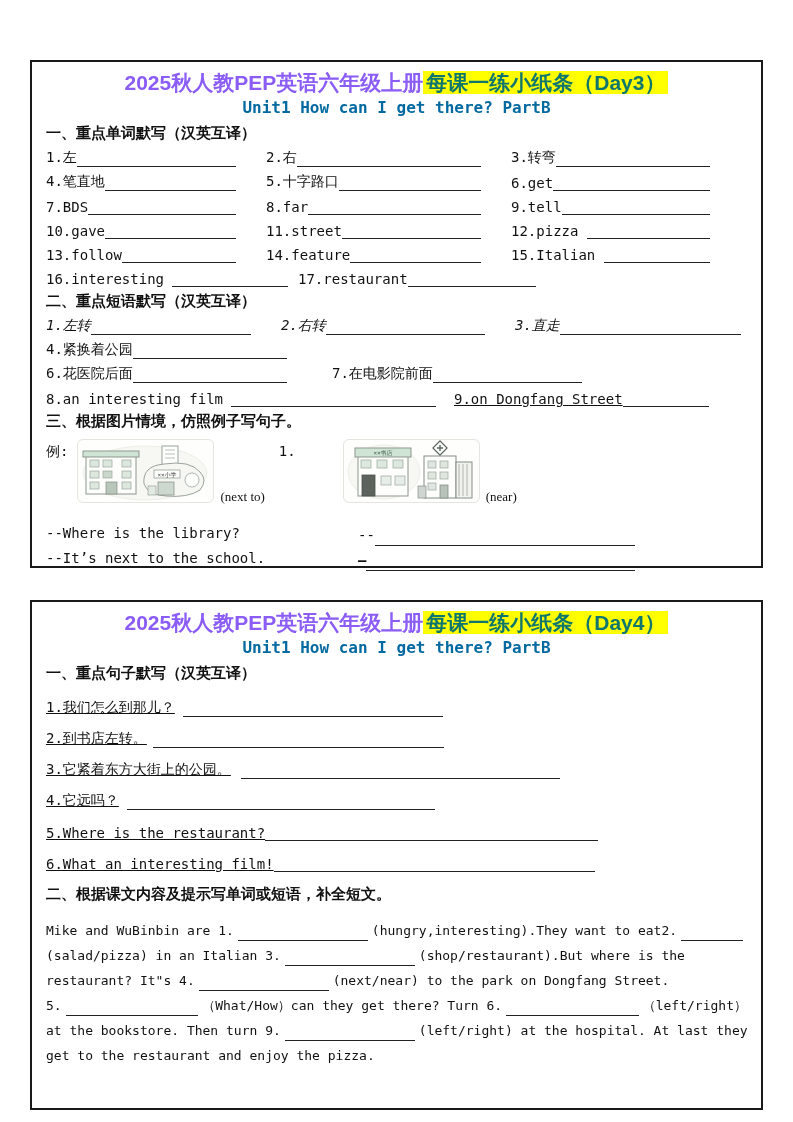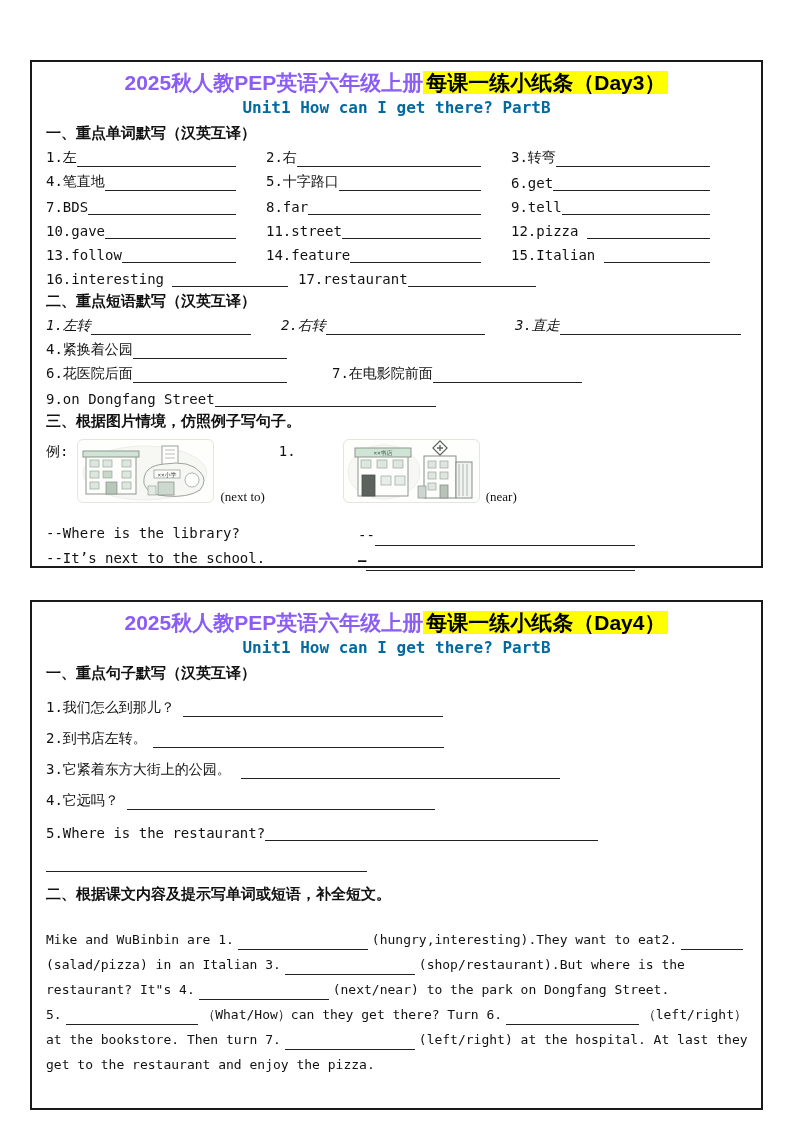--- a/index.html
+++ b/index.html
@@ -13,21 +13,21 @@
     border:2px solid #1a1a1a;background:#fff;padding:6px 14px 0 14px;
   }
   #frame-day3{top:60px;height:508px;}
   #frame-day4{top:600px;height:510px;}
 
   .title{
     text-align:center;font-family:"Liberation Sans",sans-serif;font-weight:bold;
     font-size:21px;line-height:29px;white-space:nowrap;
   }
   .title .purple{color:#8b5cf6;}
-  .title .hl{color:#000000;background:#ffff00;padding:0 3px;}
+  .title .hl{color:#0f766e;background:#ffff00;padding:0 3px;}
   .subtitle{
     text-align:center;color:#0369a1;font-weight:bold;font-size:16px;line-height:22px;
   }
   .sec-h{
     font-family:"Liberation Sans",sans-serif;font-weight:bold;font-size:15px;
     line-height:21px;margin-top:3px;
   }
   .bl{border-bottom:1px solid #222;}
 
   
@@ -66,32 +66,32 @@
 
   .qa{display:grid;grid-template-columns:312px 1fr;font-size:14px;margin-top:12px;}
   .qa-line{height:25px;line-height:25px;white-space:pre;}
   .qa-ans{display:flex;align-items:flex-end;height:25px;}
   .qa-ans .dash{line-height:22px;white-space:pre;}
   .qa-ans .dash.em{font-weight:bold;}
   .qa-ans .bl{flex:1;height:16px;margin-right:112px;}
 
   
   .sent{display:flex;align-items:flex-end;height:20px;margin-bottom:11px;font-size:14px;}
-  .sent .lbl{white-space:pre;}
+  .sent .lbl{white-space:pre;text-decoration:underline;}
   .sent .bl{height:15px;}
   .s1 .bl{width:260px;margin-left:8px;}
   .s2 .bl{width:291px;margin-left:6px;}
   .s3 .bl{width:319px;margin-left:10px;}
   .s4 .bl{width:308px;margin-left:8px;}
   .s5 .bl{width:333px;margin-left:0;}
   .s6 .bl{width:321px;margin-left:0;}
   .sent-list{margin-top:14px;}
 
   
-  .passage{margin-top:21px;font-size:13px;}
+  .passage{margin-top:12px;font-size:13px;}
   .pline{display:flex;align-items:flex-end;height:25px;white-space:pre;}
   .pline .txt{line-height:21px;}
   .pbl{width:130px;border-bottom:1px solid #222;height:16px;margin:0 4px;flex:none;}
   .pbl.grow{flex:1;width:auto;}
 </style>
 </head>
 <body>
 
 <div class="frame" id="frame-day3">
 
@@ -201,20 +201,24 @@
     <span class="witem">
         <span class="lbl">6.花医院后面</span>
         <span class="bl"></span>
       </span>
     <span class="witem">
         <span class="lbl">7.在电影院前面</span>
         <span class="bl"></span>
       </span>
   </div>
   <div class="pgrid4">
+    <span class="witem">
+        <span class="lbl">8.an interesting film </span>
+        <span class="bl"></span>
+      </span>
     <span class="witem">
         <span class="lbl">9.on Dongfang Street</span>
         <span class="bl"></span>
       </span>
   </div>
 
   <div class="sec-h">三、根据图片情境，仿照例子写句子。</div>
 
   <div class="ex-row">
     <span class="ex-lbl">例:</span>
@@ -332,39 +336,40 @@
       </div>
     <div class="sent s4">
         <span class="lbl">4.它远吗？</span>
         <span class="bl"></span>
       </div>
     <div class="sent s5">
         <span class="lbl">5.Where is the restaurant?</span>
         <span class="bl"></span>
       </div>
     <div class="sent s6">
+        <span class="lbl">6.What an interesting film!</span>
         <span class="bl"></span>
       </div>
   </div>
 
   <div class="sec-h">二、根据课文内容及提示写单词或短语，补全短文。</div>
 
   <div class="passage">
     <div class="pline">
       <span class="txt">Mike and WuBinbin are 1.</span><span class="pbl"></span><span class="txt">(hungry,interesting).They want to eat2.</span><span class="pbl grow"></span>
     </div>
     <div class="pline">
       <span class="txt">(salad/pizza) in an Italian 3.</span><span class="pbl"></span><span class="txt">(shop/restaurant).But where is the</span>
     </div>
     <div class="pline">
       <span class="txt">restaurant? It"s 4.</span><span class="pbl"></span><span class="txt">(next/near) to the park on Dongfang Street.</span>
     </div>
     <div class="pline">
       <span class="txt">5.</span><span class="pbl grow"></span><span class="txt">（What/How）can they get there? Turn 6.</span><span class="pbl grow"></span><span class="txt">（left/right）</span>
     </div>
     <div class="pline">
-      <span class="txt">at the bookstore. Then turn 7.</span><span class="pbl"></span><span class="txt">(left/right) at the hospital. At last they</span>
+      <span class="txt">at the bookstore. Then turn 9.</span><span class="pbl"></span><span class="txt">(left/right) at the hospital. At last they</span>
     </div>
     <div class="pline">
       <span class="txt">get to the restaurant and enjoy the pizza.</span>
     </div>
   </div>
 </div>
 
 </body></html>

